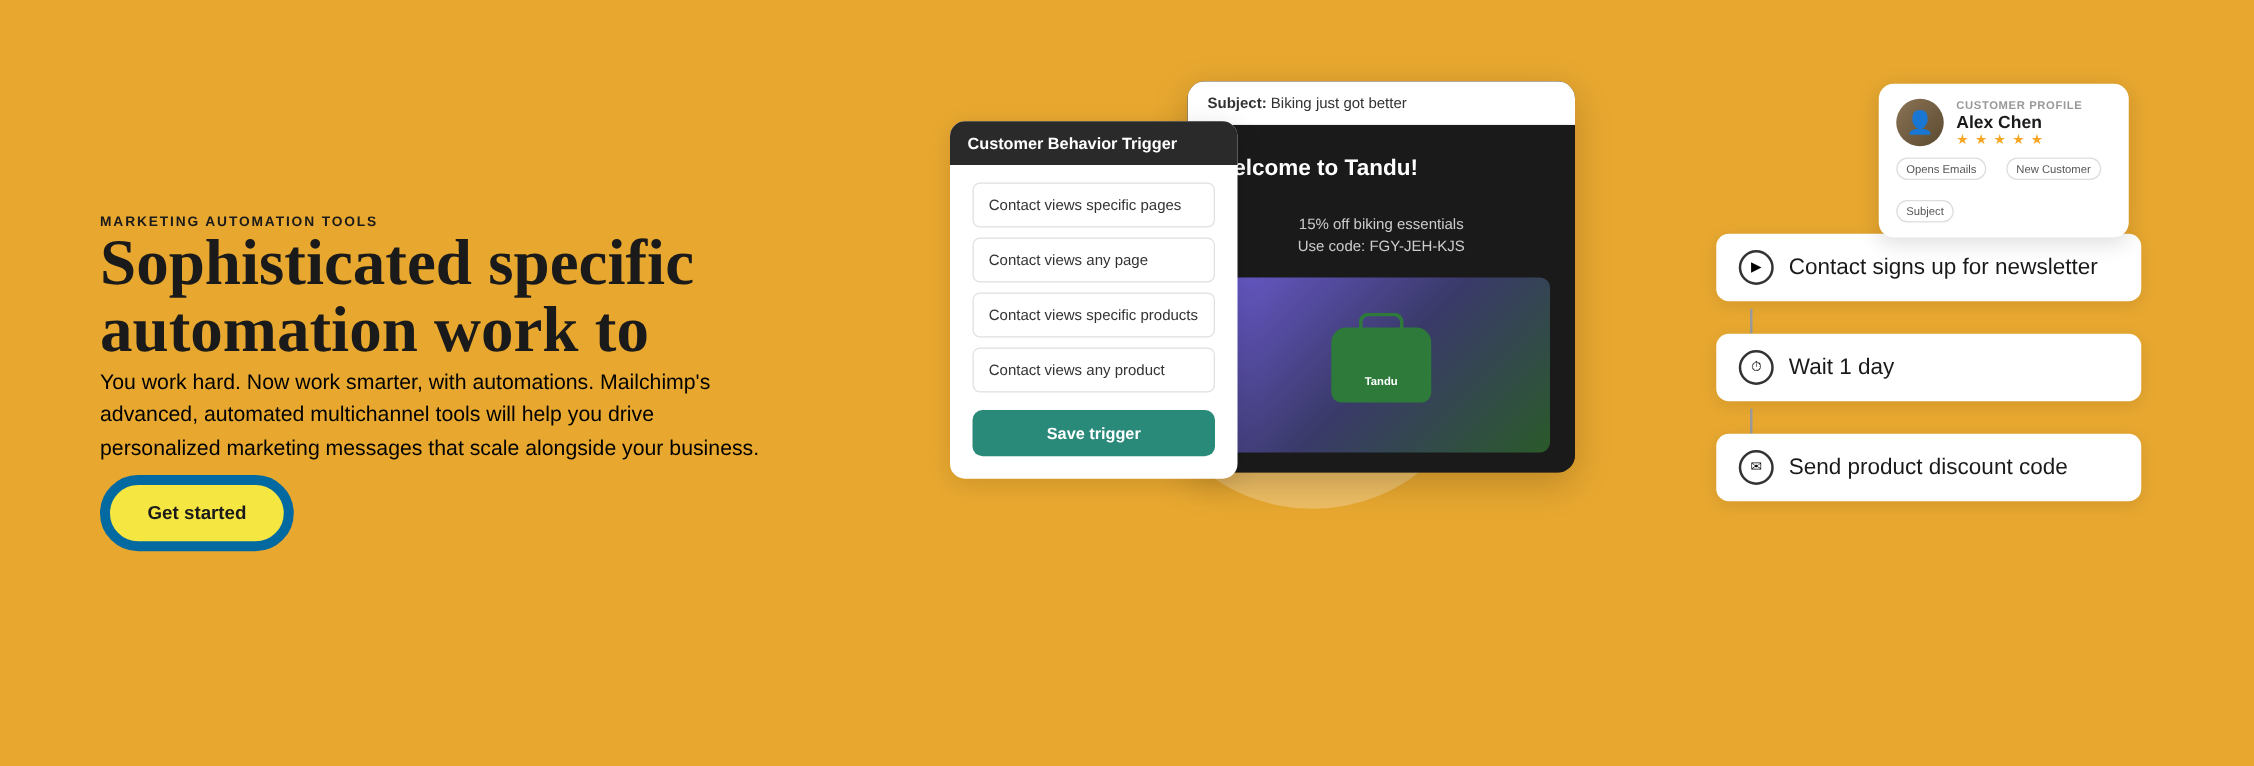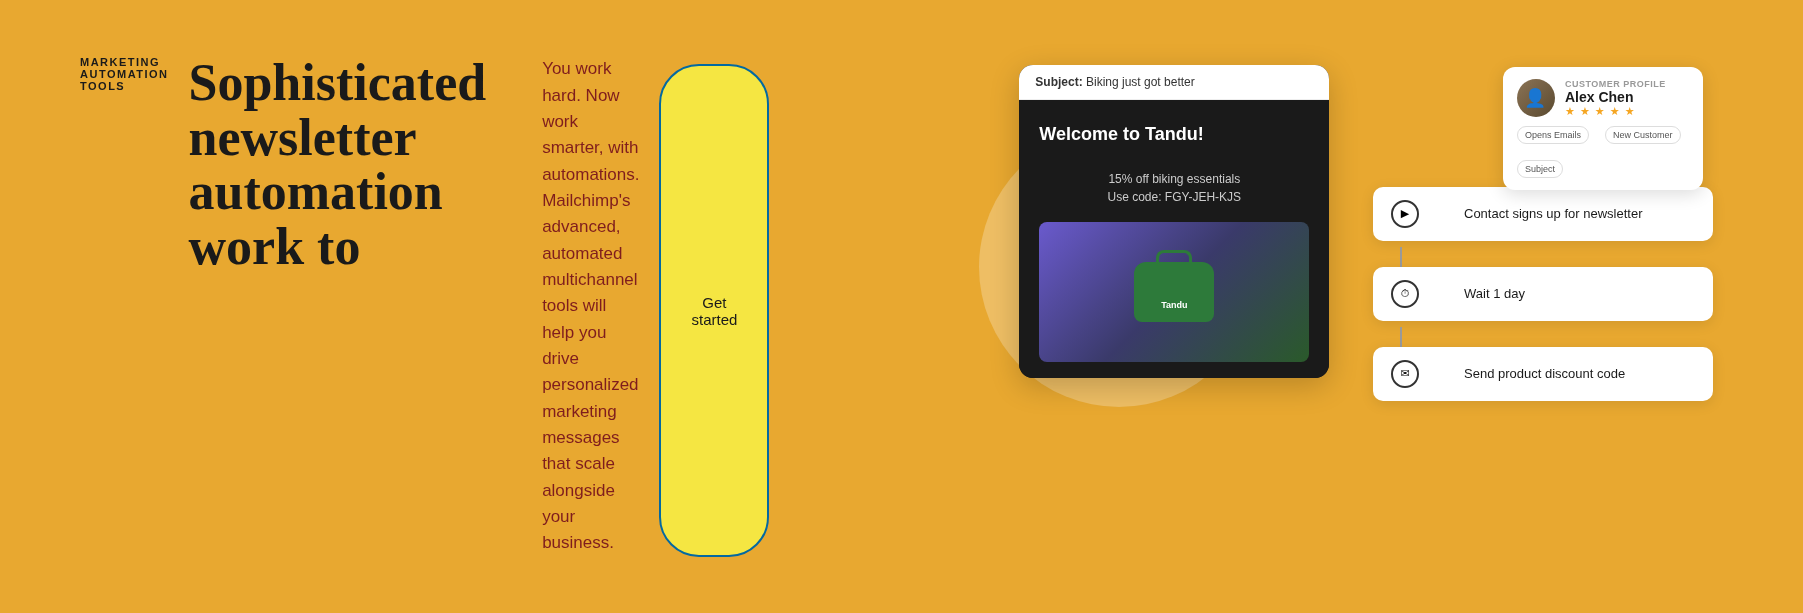--- a/index.html
+++ b/index.html
@@ -18,22 +18,21 @@
       background-color: #E8A830;
       align-items: center;
       padding: 40px 80px;
       gap: 60px;
     }
 
     
     .left-content {
       flex: 0 0 620px;
       display: flex;
-      flex-direction: row;
-      gap: 20px;
+      flex-direction: column;
     }
 
     .eyebrow {
       font-size: 11px;
       font-weight: 700;
       letter-spacing: 1.5px;
       color: #1a1a1a;
       text-transform: uppercase;
     }
 
@@ -41,33 +40,32 @@
       font-size: 52px;
       font-weight: 900;
       line-height: 1.05;
       color: #1a1a1a;
       font-family: Georgia, serif;
     }
 
     .subtext {
       font-size: 17px;
       line-height: 1.55;
-      color: #7f1d1d;
+      color: #000000;
       max-width: 540px;
-      margin-left: 36px;
     }
 
     .cta-button {
       display: inline-block;
       padding: 14px 30px;
-      border: 2px solid #0369a1;
+      border: 8px solid #0369a1;
       border-radius: 40px;
       background: #f5e642;
       font-size: 15px;
-      font-weight: 400;
+      font-weight: 700;
       color: #1a1a1a;
       cursor: pointer;
       width: fit-content;
       margin-top: 8px;
     }
 
     
     .right-content {
       flex: 1;
       position: relative;
@@ -328,24 +326,23 @@
 
     .flow-line {
       width: 2px;
       height: 20px;
       background: #999;
       margin-left: 27px;
       margin-bottom: 0;
     }
 
     .flow-text {
-      font-size: 13px;
+      font-size: 18px;
       font-weight: 500;
       color: #1a1a1a;
-      margin-left: 33px;
     }
 
     
     .circle-decoration {
       position: absolute;
       width: 280px;
       height: 280px;
       border-radius: 50%;
       background: rgba(255,255,255,0.25);
       top: 80px;
@@ -354,31 +351,39 @@
     }
   </style>
 </head>
 <body>
 
 <div class="main-container">
 
   <div class="left-content">
     <span class="eyebrow">MARKETING AUTOMATION TOOLS</span>
     <h1 class="headline">
-      <span>Sophisticated newsletter</span><br>
+      <span>Sophisticated specific</span><br>
       <span>automation work to</span><br>
     </h1>
     <p class="subtext">You work hard. Now work smarter, with automations. Mailchimp's advanced, automated multichannel tools will help you drive personalized marketing messages that scale alongside your business.</p>
     <button class="cta-button">Get started</button>
   </div>
 
   <div class="right-content">
 
     <div class="circle-decoration"></div>
 
+    <div class="trigger-card">
+      <div class="trigger-card-title">Customer Behavior Trigger</div>
+      <div class="trigger-option">Contact views specific pages</div>
+      <div class="trigger-option">Contact views any page</div>
+      <div class="trigger-option">Contact views specific products</div>
+      <div class="trigger-option">Contact views any product</div>
+      <button class="save-trigger-btn">Save trigger</button>
+    </div>
 
     <div class="email-preview-card">
       <div class="email-subject-bar">
         <span class="subject-label">Subject:</span>
         <span>Biking just got better</span>
       </div>
       <div class="email-body">
         <div class="email-welcome">Welcome to Tandu!</div>
         <div class="email-discount">
           <span>15% off biking essentials</span><br>

